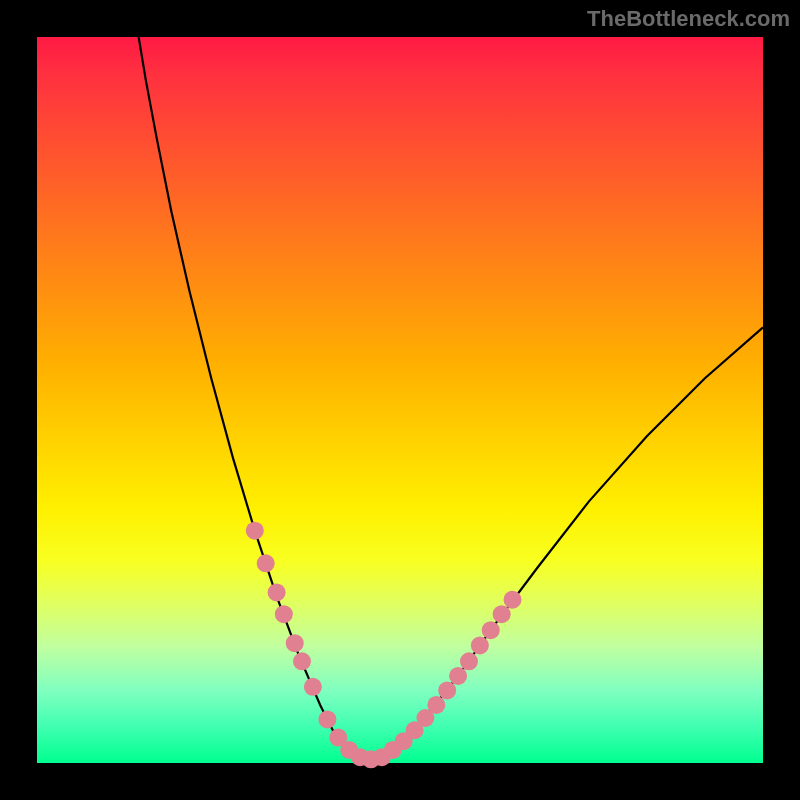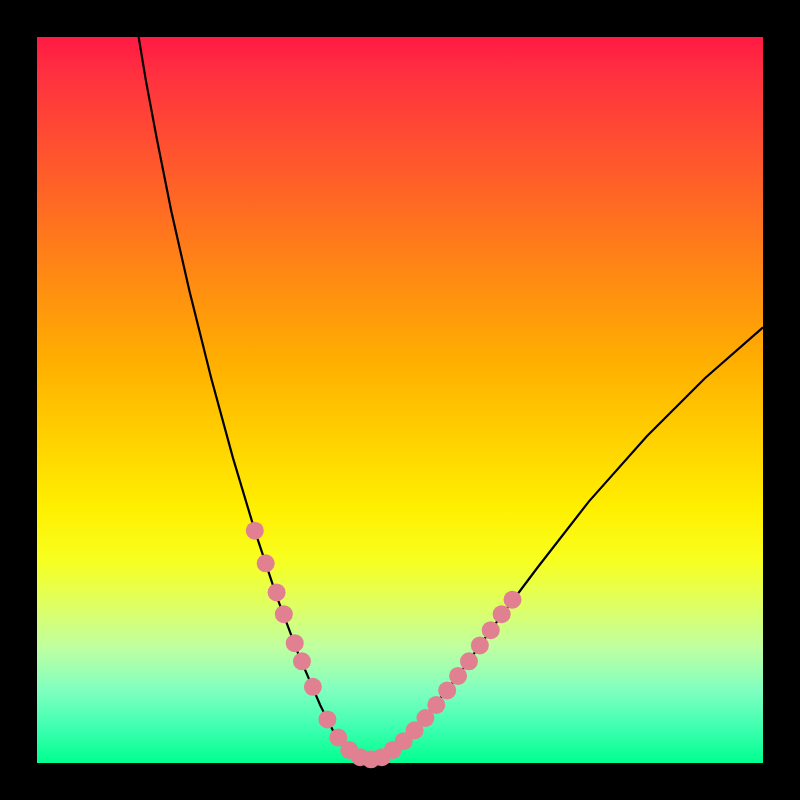--- a/index.html
+++ b/index.html
@@ -55,20 +55,21 @@
     top: 0;
     width: 726px;
     height: 726px;
     overflow: visible;
   }
 </style>
 </head>
 <body>
 
 <div class="chart-container">
+  <div class="watermark">TheBottleneck.com</div>
   <div class="plot-area">
     <svg class="curve-layer" viewBox="0 0 726 726" preserveAspectRatio="none">
       <path id="main-curve" fill="none" stroke="#000" stroke-width="2.2" d="M 101.64 0.00 L 108.90 43.56 L 119.79 101.64 L 134.31 174.24 L 152.46 254.10 L 174.24 341.22 L 196.02 421.08 L 217.80 493.68 L 239.58 559.02 L 261.36 617.10 L 283.14 667.92 L 297.66 696.96 L 312.18 715.11 L 326.70 722.37 L 341.22 722.37 L 355.74 715.11 L 370.26 700.59 L 392.04 675.18 L 421.08 638.88 L 457.38 588.06 L 500.94 529.98 L 551.76 464.64 L 609.84 399.30 L 667.92 341.22 L 726.00 290.40"></path>
       <g id="marker-group">
           <circle cx="217.80" cy="493.68" r="9" fill="#e08090"></circle>
           <circle cx="228.69" cy="526.35" r="9" fill="#e08090"></circle>
           <circle cx="239.58" cy="555.39" r="9" fill="#e08090"></circle>
           <circle cx="246.84" cy="577.17" r="9" fill="#e08090"></circle>
           <circle cx="257.73" cy="606.21" r="9" fill="#e08090"></circle>
           <circle cx="264.99" cy="624.36" r="9" fill="#e08090"></circle>

